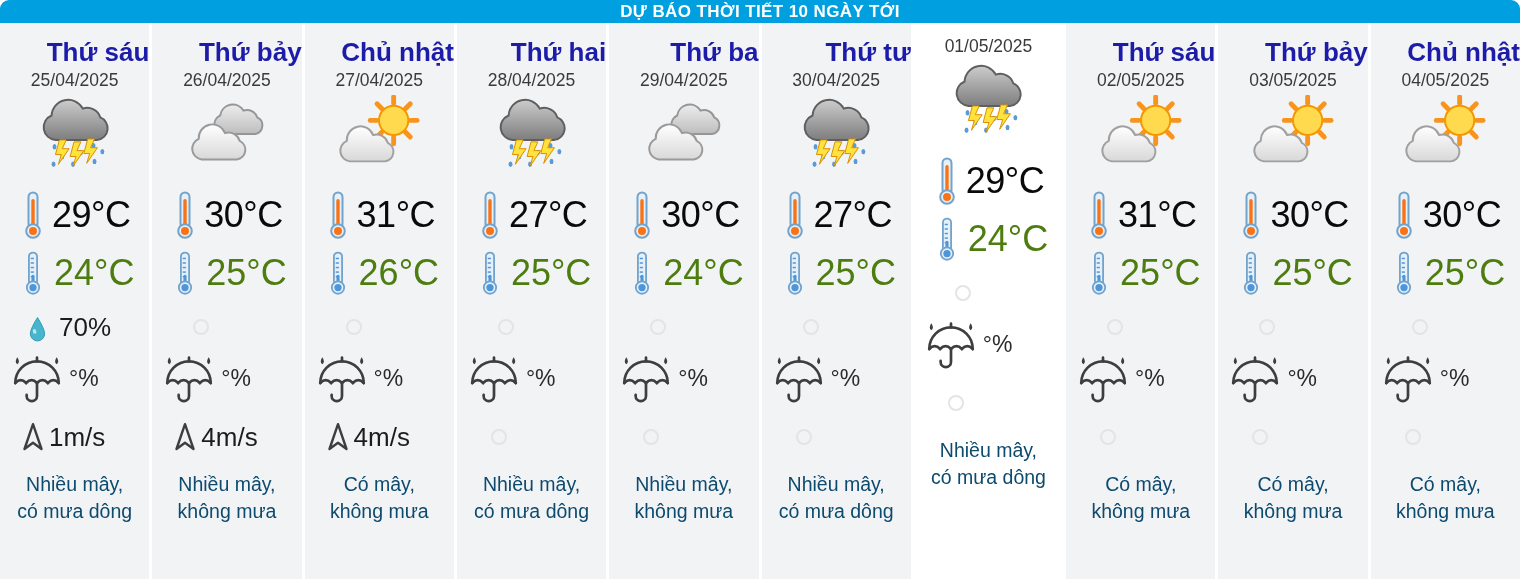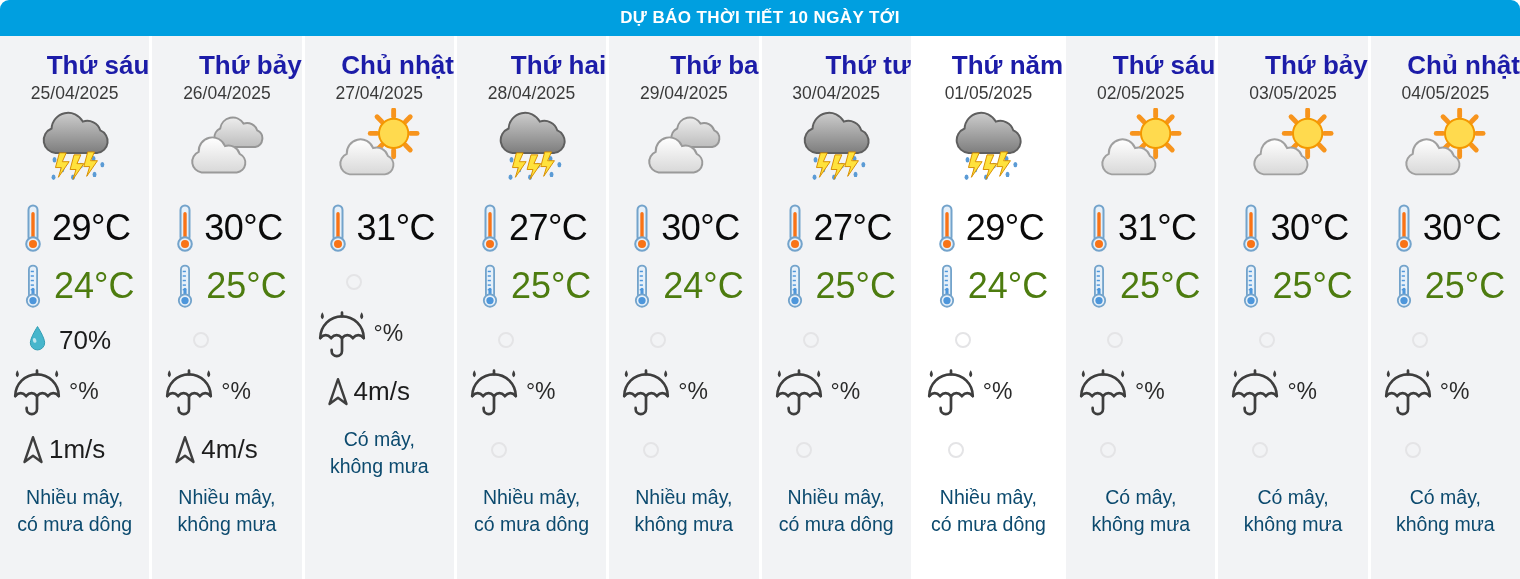--- a/index.html
+++ b/index.html
@@ -3,38 +3,38 @@
 <meta charset="utf-8">
 <style>
   html,body{margin:0;padding:0;}
   body{
     width:1520px;height:579px;overflow:hidden;background:#ffffff;
     font-family:"Liberation Sans","DejaVu Sans",sans-serif;
     -webkit-font-smoothing:antialiased;
   }
   .widget{width:1520px;height:579px;display:flex;flex-direction:column;}
   .header{
-    height:36px;background:#009FE0;border-radius:9px 9px 0 0;
+    height:23px;background:#009FE0;border-radius:9px 9px 0 0;
     display:flex;align-items:center;justify-content:center;
     color:#ffffff;font-weight:bold;font-size:17px;letter-spacing:.4px;
   }
   .columns{
     flex:1;display:grid;grid-template-columns:repeat(10,1fr);
     column-gap:3px;background:#ffffff;
   }
   .col{background:#F2F3F5;padding-top:12px;overflow:hidden;}
   .col.highlight{background:#FFFFFF;}
   .day-name{
     text-align:right;color:#1C1CA8;font-weight:bold;font-size:26px;line-height:34px;
   }
   .day-date{text-align:center;color:#3A3A3A;font-size:17.5px;line-height:20px;margin-top:1px;}
   .icon-wrap{margin-top:5px;height:82px;display:flex;align-items:center;justify-content:center;}
   .icon-wrap svg{width:84px;height:82px;}
   .row{display:flex;align-items:center;padding-left:22px;}
-  .row .content{display:flex;align-items:flex-start;}
+  .row .content{display:flex;align-items:flex-end;}
   .row-high{margin-top:12px;height:52px;}
   .row-high svg{width:22px;height:48px;flex:none;}
   .high-val{font-size:36px;font-weight:normal;color:#0A0A0A;margin-left:8px;letter-spacing:-.5px;}
   .row-low{margin-top:6px;height:52px;}
   .row-low svg{width:20px;height:44px;flex:none;margin-left:1px;}
   .low-val{font-size:36px;color:#4d7c0f;margin-left:11px;}
   .row-hum{margin-top:6px;height:44px;padding-left:27px;}
   .row-hum svg{width:21px;height:27px;flex:none;}
   .hum-val{font-size:26px;color:#1C1C1C;margin-left:11px;}
   .row-rain{margin-top:4px;height:58px;padding-left:8px;}
@@ -258,20 +258,26 @@
       <svg>
             <use href="#icon-suncloud" xlink:href="#icon-suncloud"></use>
           </svg>
     </div>
     <div class="row row-high">
       <svg>
             <use href="#icon-therm-high"></use>
           </svg>
       <span class="high-val">31°C</span>
     </div>
+    <div class="row row-low">
+      <svg>
+            <use href="#icon-therm-low"></use>
+          </svg>
+      <span class="low-val">26°C</span>
+    </div>
     <div class="row row-hum empty">
 
       <span class="ph"></span>
     </div>
     <div class="row row-rain">
       <svg>
             <use href="#icon-umbrella"></use>
           </svg>
       <span class="rain-val">°%</span>
     </div>
@@ -400,21 +406,20 @@
     <div class="row row-wind empty">
 
       <span class="ph"></span>
     </div>
     <div class="desc">
       <div>Nhiều mây,</div>
       <div>có mưa dông</div>
     </div>
   </div>
       <div class="col highlight">
-    <div class="day-name">Thứ năm</div>
     <div class="day-date">01/05/2025</div>
     <div class="icon-wrap">
       <svg>
             <use href="#icon-storm" xlink:href="#icon-storm"></use>
           </svg>
     </div>
     <div class="row row-high">
       <svg>
             <use href="#icon-therm-high"></use>
           </svg>

